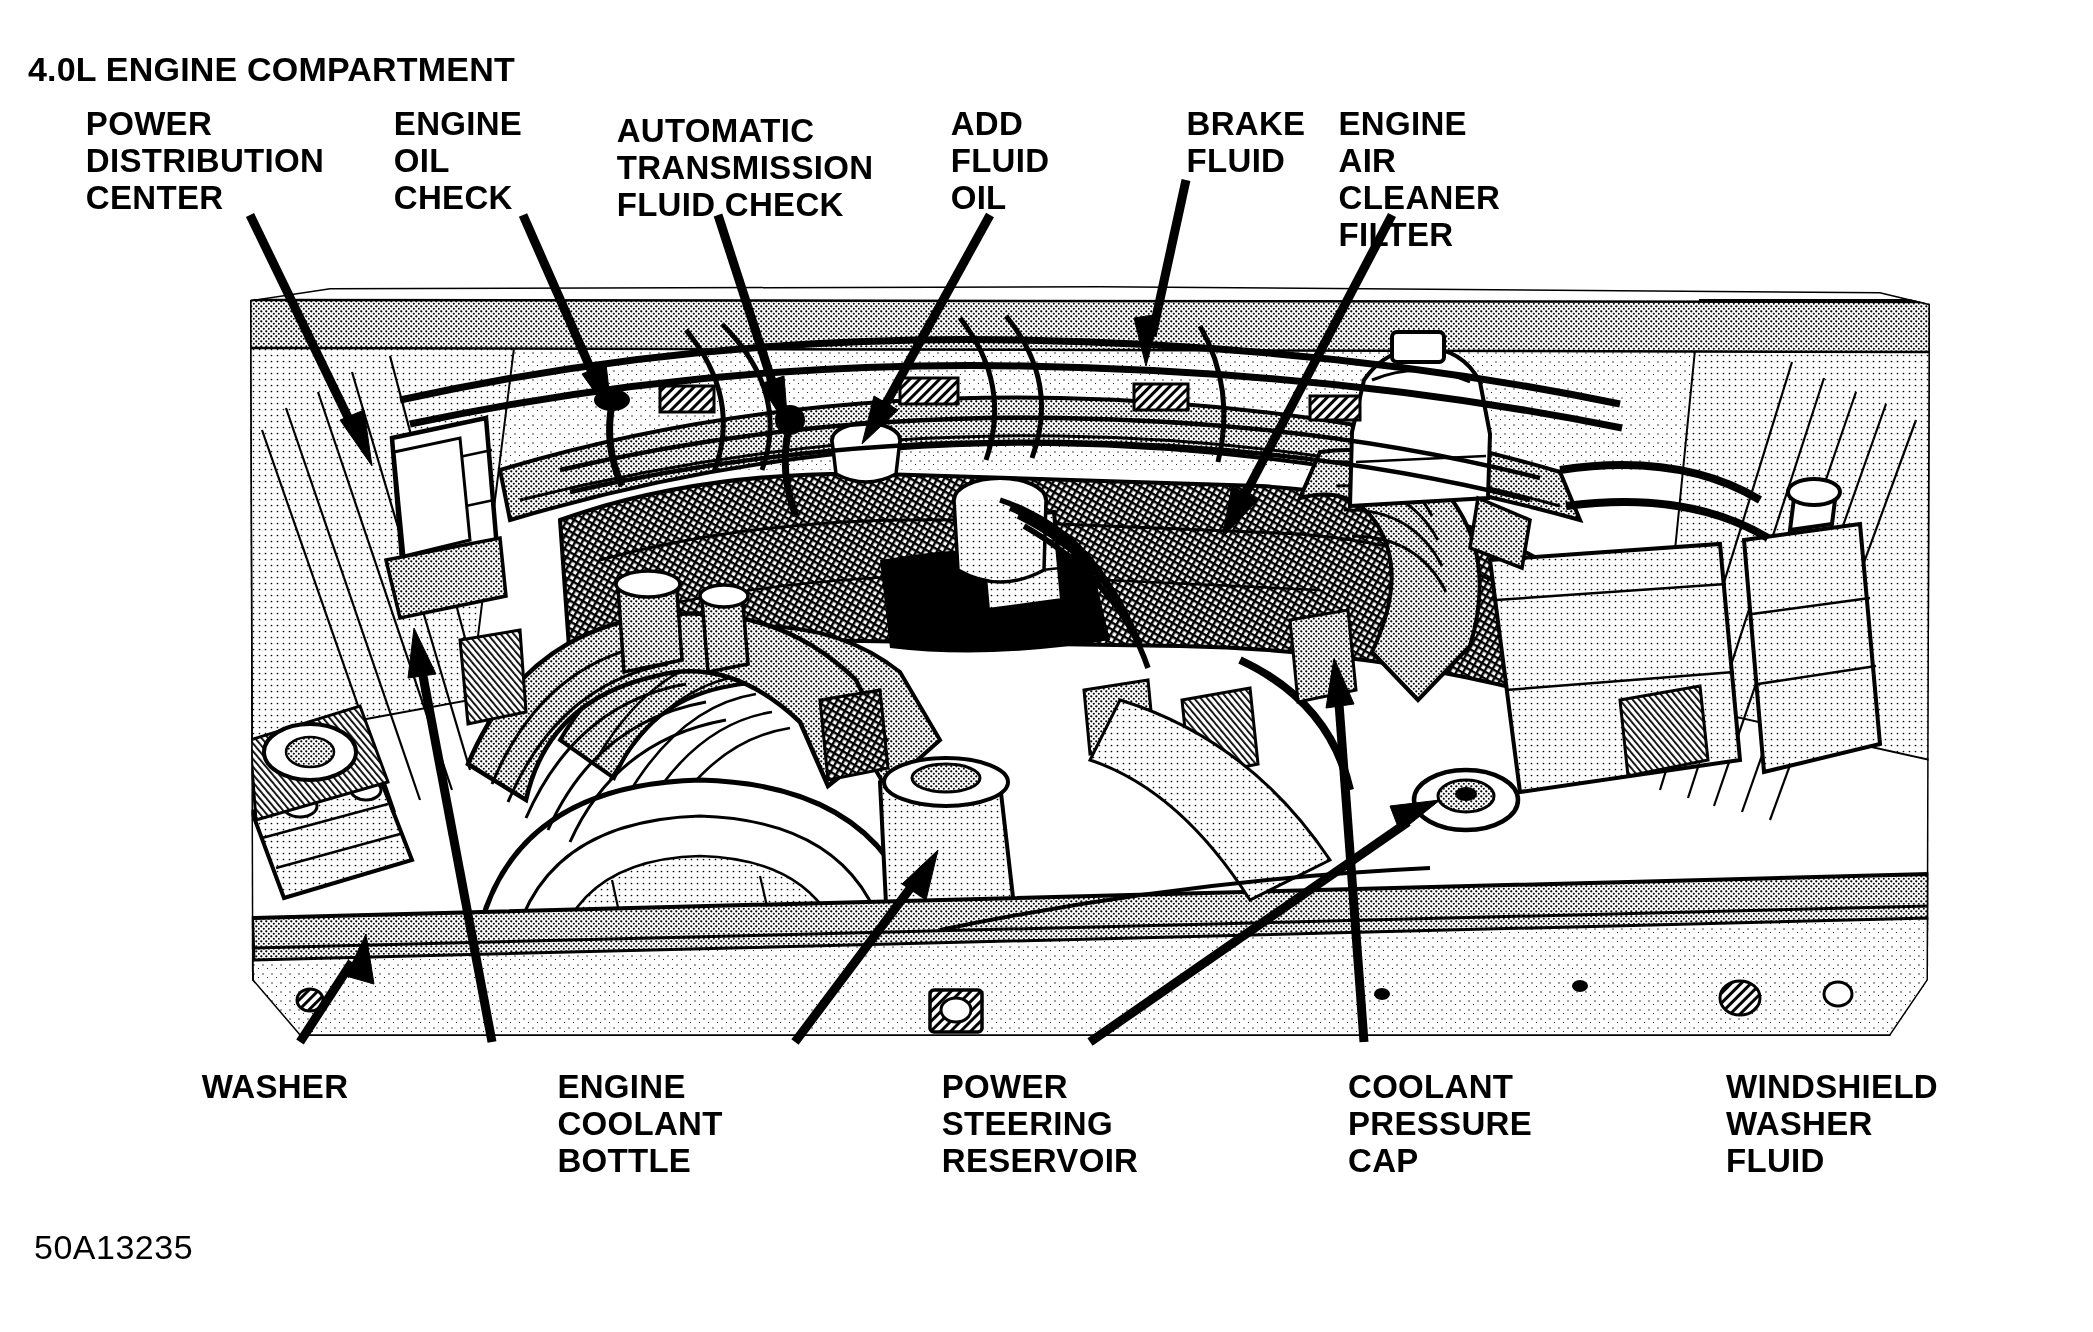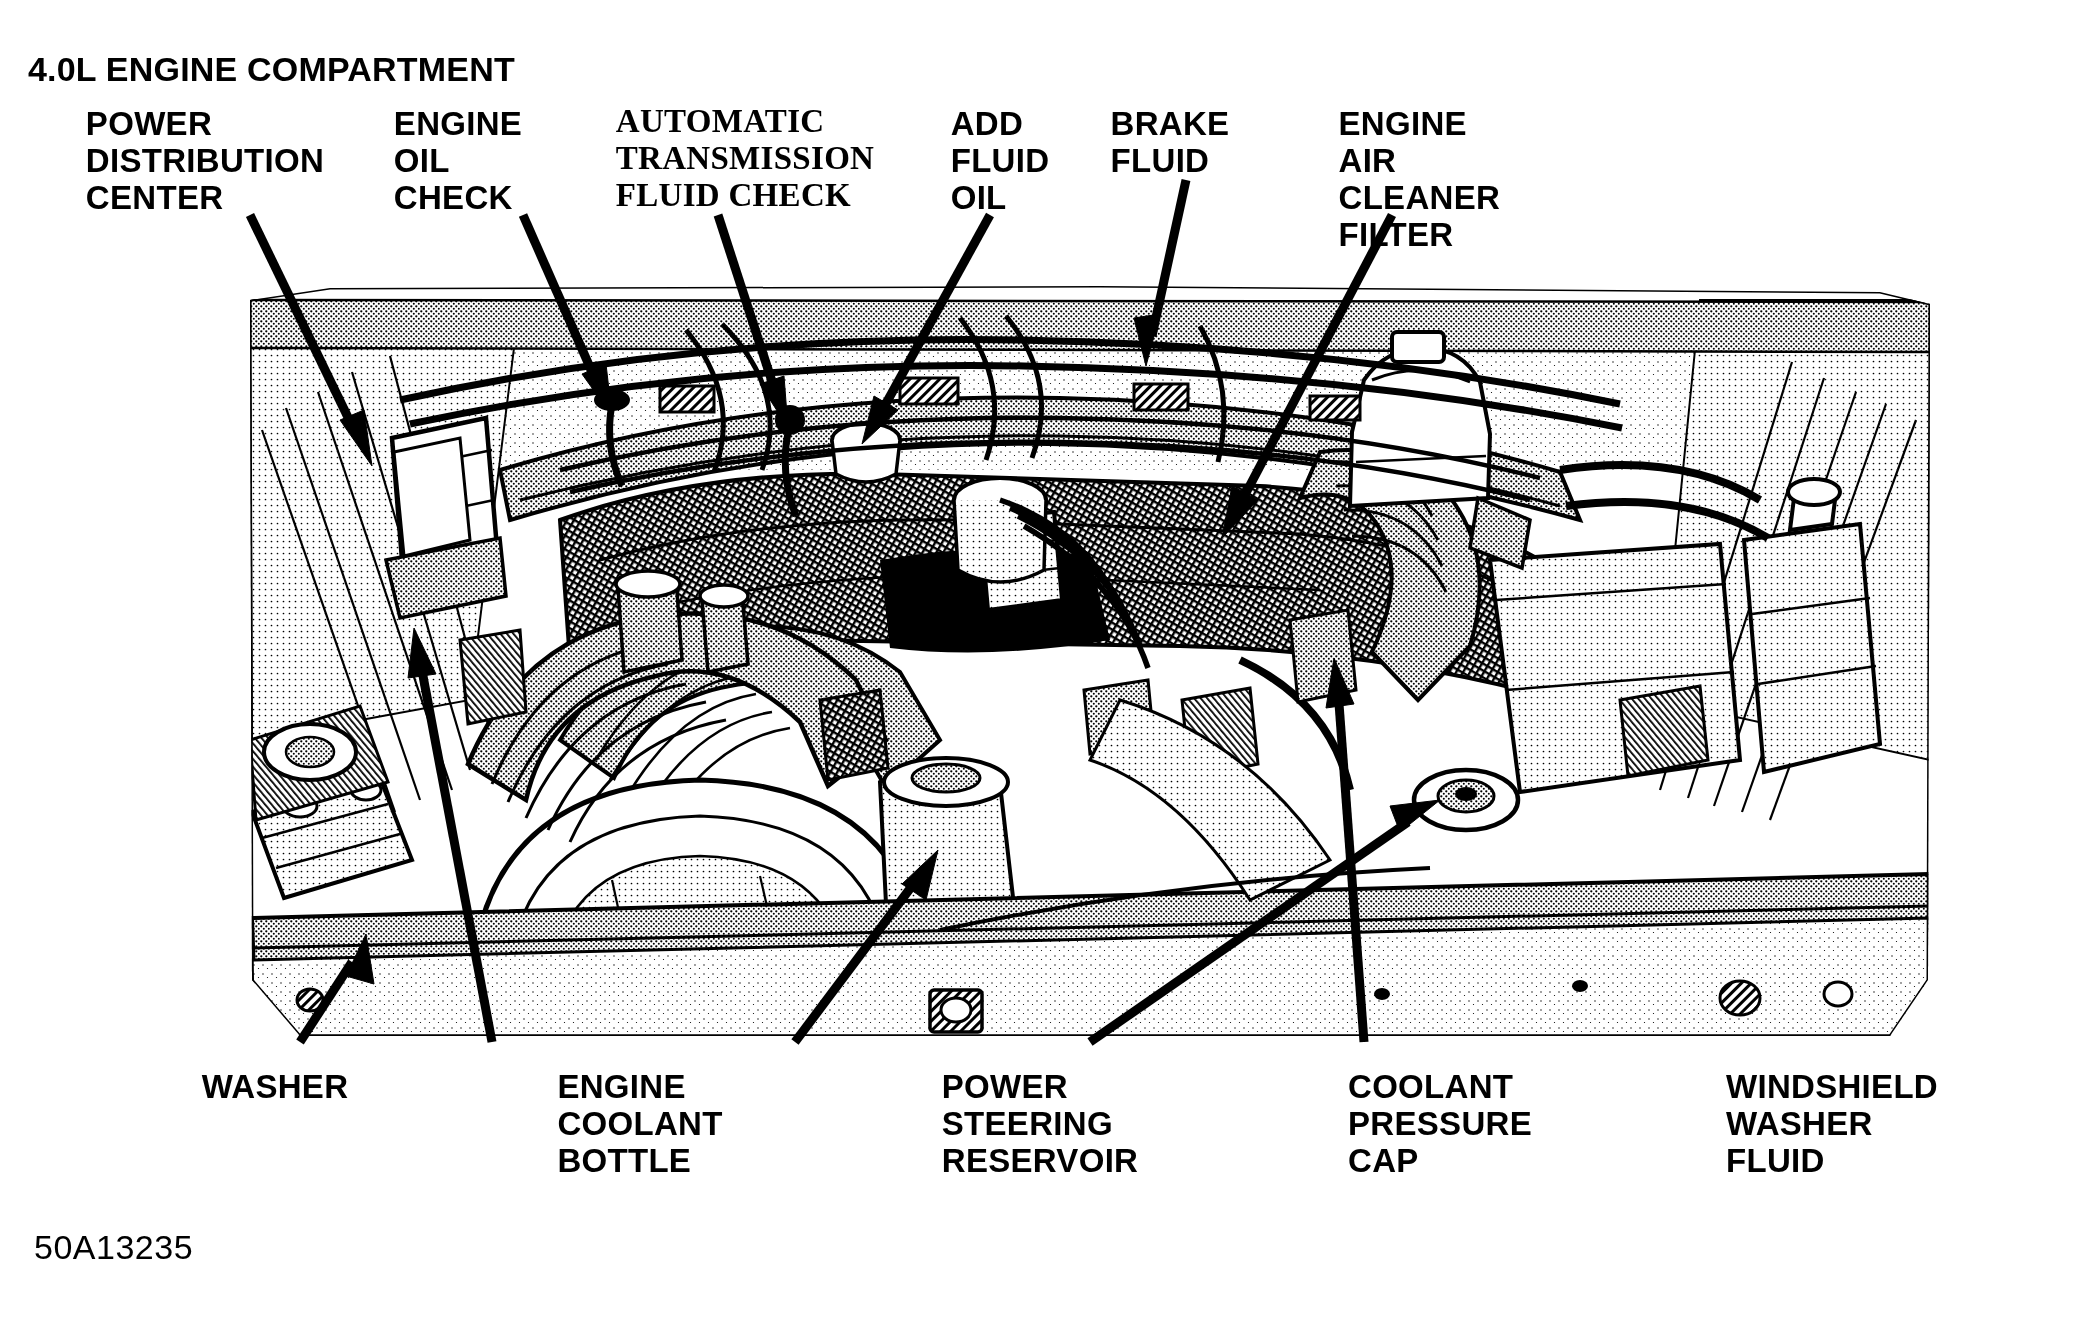--- a/index.html
+++ b/index.html
@@ -409,27 +409,27 @@
       </g>
     </svg>
   </div>
 
   <div class="callout top" style="left:205px;  top:105px;">POWER
 DISTRIBUTION
 CENTER</div>
   <div class="callout top" style="left:458px;  top:105px;">ENGINE
 OIL
 CHECK</div>
-  <div class="callout top" style="left:745px;  top:103px;font-family:Liberation Serif, serif;">AUTOMATIC
+  <div class="callout top" style="left:745px;  top:112px;">AUTOMATIC
 TRANSMISSION
 FLUID CHECK</div>
   <div class="callout top" style="left:1000px; top:105px;">ADD
 FLUID
 OIL</div>
-  <div class="callout top" style="left:1170px; top:105px;">BRAKE
+  <div class="callout top" style="left:1246px; top:105px;">BRAKE
 FLUID</div>
   <div class="callout top" style="left:1445px; top:105px;">ENGINE
 AIR CLEANER
 FILTER</div>
 
   <div class="callout bottom" style="left:275px;  top:1068px;">WASHER</div>
   <div class="callout bottom" style="left:640px;  top:1068px;">ENGINE
 COOLANT
 BOTTLE</div>
   <div class="callout bottom" style="left:1040px; top:1068px;">POWER

